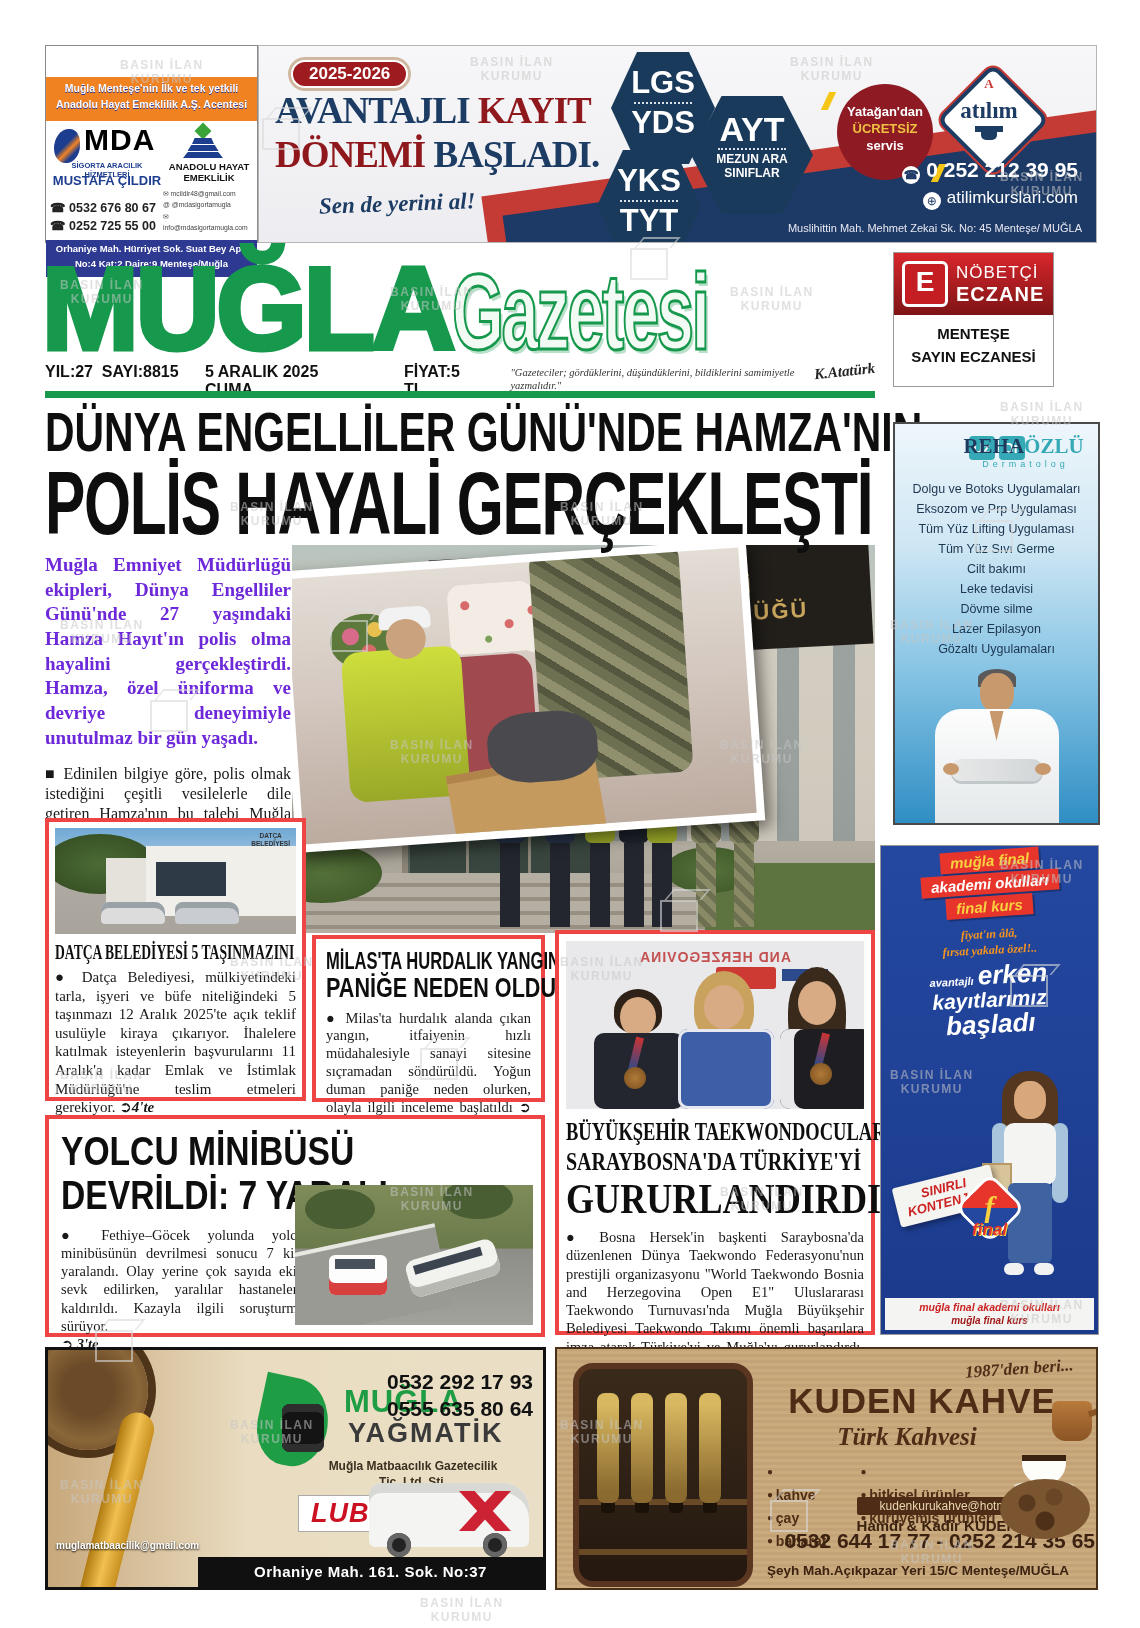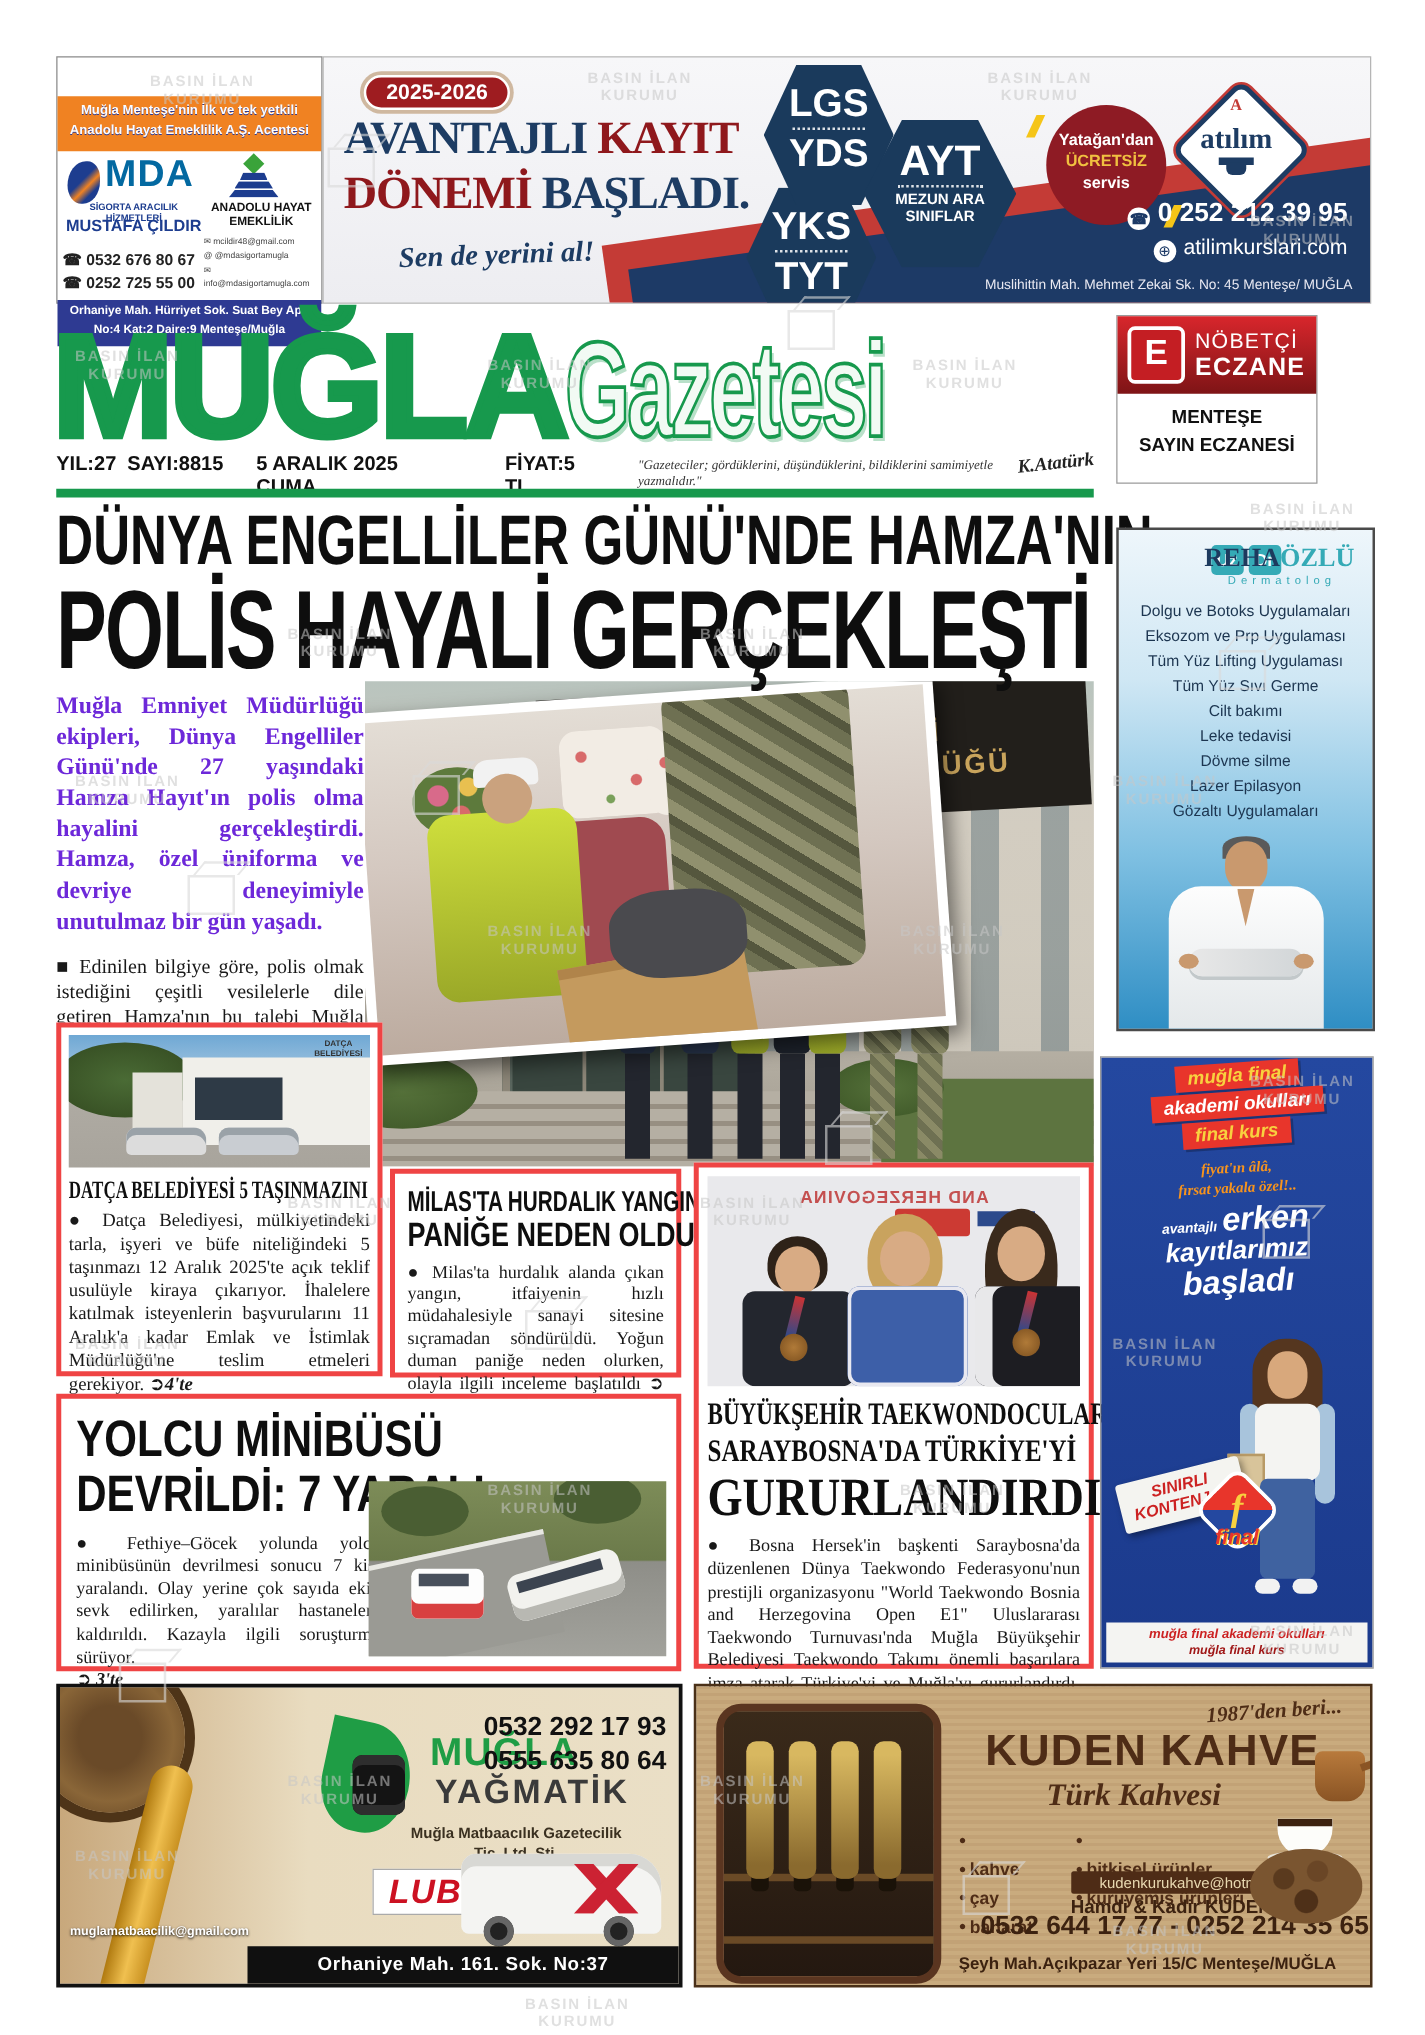--- a/index.html
+++ b/index.html
@@ -18,21 +18,21 @@
   .cube::before{content:"";position:absolute;left:7px;top:-13px;width:33px;height:9px;
       border:2px solid #dadada;transform:skewX(-40deg);border-bottom:none;}
 
   
   .ad-mda{left:45px;top:45px;width:211px;height:196px;border:1px solid #8a8a8a;background:#fff;z-index:2;}
   .mda-head{height:40px;background:#f08222;color:#fdfdff;text-align:center;
       font:700 10.5px/1.5 "Liberation Sans",sans-serif;padding-top:4px;text-shadow:0 1px 0 #2e3a92;margin-top:31px;}
   .mda-body{position:relative;height:119px;}
   .mda-swoosh{position:absolute;left:8px;top:8px;width:26px;height:34px;border-radius:60% 40% 55% 45%;
       background:linear-gradient(135deg,#1d3d8f 45%,#f08222 60%,#1d3d8f 75%);}
-  .mda-brand{position:absolute;left:38px;top:4px;font:700 30px/1 "Liberation Sans",sans-serif;color:#0369a1;letter-spacing:1px;}
+  .mda-brand{position:absolute;left:38px;top:4px;font:700 30px/1 "Liberation Sans",sans-serif;color:#000000;letter-spacing:1px;}
   .mda-sub{position:absolute;left:6px;top:40px;width:110px;font:700 7.5px/1.2 "Liberation Sans",sans-serif;color:#1d3d8f;text-align:center;}
   .mda-name{position:absolute;left:2px;top:52px;width:118px;font:700 13px/1.2 "Liberation Sans",sans-serif;color:#1d3d8f;text-align:center;}
   .ah-logo{position:absolute;right:34px;top:4px;width:40px;height:30px;}
   .ah-top{width:12px;height:12px;background:#3aa33a;transform:rotate(45deg);margin:0 auto;}
   .ah-l{height:6px;background:#1d3d8f;margin:1px auto 0;clip-path:polygon(12% 0,88% 0,100% 100%,0 100%);}
   .ah-t1{width:22px}.ah-t2{width:31px}.ah-t3{width:40px}
   .ah-name{position:absolute;right:2px;top:40px;width:92px;text-align:center;
       font:700 9.5px/1.2 "Liberation Sans",sans-serif;color:#111;}
   .mda-phone{position:absolute;left:4px;bottom:4px;font:700 12.5px/1.5 "Liberation Sans",sans-serif;color:#222;}
   .mda-mails{position:absolute;right:2px;bottom:6px;width:92px;font:400 6.8px/1.7 "Liberation Sans",sans-serif;color:#444;}

